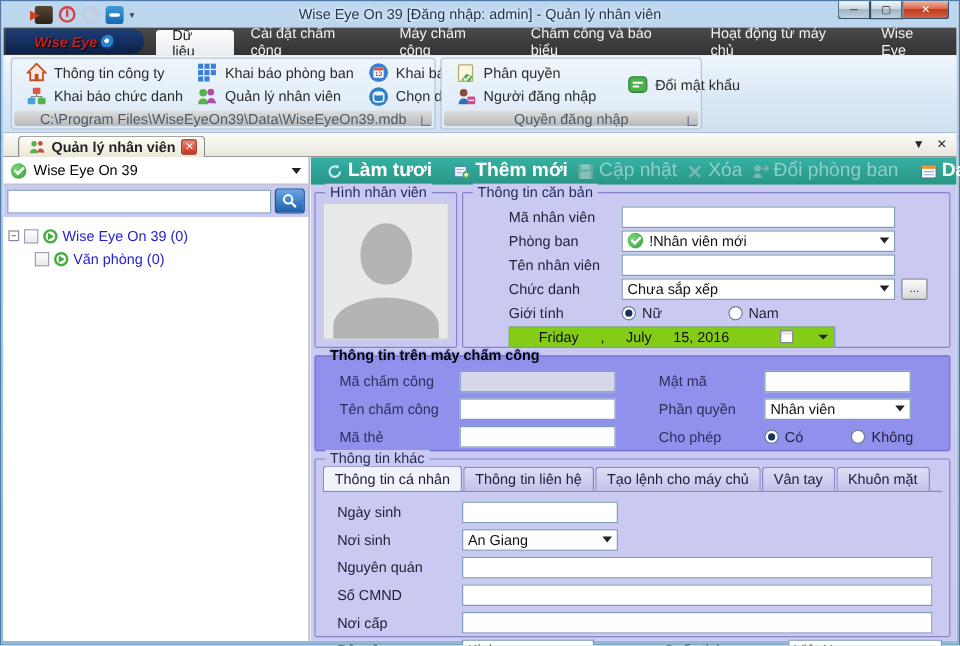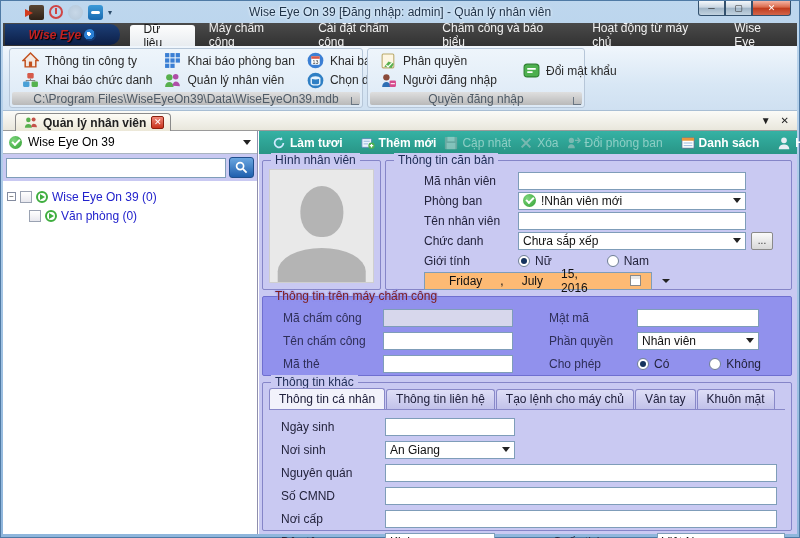--- a/index.html
+++ b/index.html
@@ -95,21 +95,21 @@
   .titem.child { padding-left:22px; }
   .expander { width:9px; height:9px; border:1px solid #848ca0; background:#fff; font-size:8px;
      line-height:7px; text-align:center; color:#333; }
   .cbox { width:12px; height:12px; border:1px solid #9aa2b2; background:linear-gradient(#fff,#e8e8ee); }
   .go { width:12px; height:12px; border:2px solid #3fae3f; border-radius:50%; position:relative; background:#fff; }
   .go::after { content:""; position:absolute; left:2px; top:1px; width:0; height:0;
      border-left:5px solid #3fae3f; border-top:3px solid transparent; border-bottom:3px solid transparent; }
 
   
   .toolbar { position:absolute; left:256px; right:0; top:0; height:23px; background:linear-gradient(#35b2a4,#289586);
-     display:flex; color:#fff; font-weight:bold; font-size:12px; padding:0 4px; }
+     display:flex; color:#fff; font-weight:bold; font-size:16px; padding:0 4px; }
   .grip { width:5px; height:16px; margin:0 4px 0 1px;
      background-image:radial-gradient(circle,#bfe8e2 1px,transparent 1.2px); background-size:4px 4px; }
   .tsep { width:1px; height:16px; background:rgba(0,0,0,.28); box-shadow:1px 0 0 rgba(255,255,255,.25); margin:0 5px; }
   .titem-b { display:flex; align-items:center; gap:4px; padding:0 4px; white-space:nowrap; }
   .titem-b.disabled { color:rgba(235,250,246,.5); font-weight:normal; }
   .tic { width:14px; height:14px; flex:none; }
   .titem-b.disabled .tic { opacity:.45; filter:grayscale(1); }
 
   
   .content { position:absolute; left:256px; right:0; top:23px; bottom:0; background:#c9c9f2; }
@@ -133,31 +133,31 @@
   .arrow { width:0; height:0; border-left:4px solid transparent; border-right:4px solid transparent; border-top:5px solid #222; flex:none; }
   .chk-ic { width:13px; height:13px; border-radius:50%; background:radial-gradient(circle at 35% 35%,#7fd67f,#2f9e2f); position:relative; flex:none; }
   .chk-ic::after { content:""; position:absolute; left:3px; top:3px; width:6px; height:3px;
      border-left:2px solid #fff; border-bottom:2px solid #fff; transform:rotate(-45deg); }
   .morebtn { width:22px; height:18px; margin-left:5px; border:1px solid #8a8a8a; border-radius:2px;
      background:linear-gradient(#fafafa,#d8d8d8); font-size:10px; line-height:15px; text-align:center; color:#333; }
   .radio { width:12px; height:12px; border:1px solid #6f7f95; border-radius:50%; background:#fff; position:relative; flex:none; }
   .radio.sel::after { content:""; position:absolute; left:2px; top:2px; width:6px; height:6px; border-radius:50%; background:#16335e; }
   .rlabel { margin:0 0 0 5px; color:#23233c; }
   .rgap { width:55px; }
-  .datectl { width:228px; height:18px; border:1px solid #7f9db9; background:#fdba74; display:flex; align-items:center; font-size:12px; color:#111; }
+  .datectl { width:272px; height:18px; border:1px solid #7f9db9; background:#84cc16; display:flex; align-items:center; font-size:12px; color:#111; }
   .datectl span { margin-left:18px; }
   .datectl span:first-child { margin-left:24px; }
   .cal-btn { margin-left:auto; display:flex; align-items:center; gap:3px; padding-right:4px; }
   .cal-ic { width:11px; height:11px; border:1px solid #8a8a8a;
      background:linear-gradient(#e8e8e8 0 3px, #fff 3px), repeating-linear-gradient(90deg,#bbb 0 1px,transparent 1px 4px); }
   .cal-btn .arrow { border-top-width:4px; }
 
   .g-machine { left:3px; top:142px; right:5px; height:80px; background:#9191ed; border-color:#6f6fd0; }
-  .g-machine > .legend { background:transparent; color:#7f1d1d; top:-8px;
-     text-shadow:0 0 2px #9191ed,0 0 2px #9191ed,0 0 2px #9191ed; }
+  .g-machine > .legend { background:transparent; color:#000000; top:-8px;
+     text-shadow:0 0 2px #9191ed,0 0 2px #9191ed,0 0 2px #9191ed;font-weight:bold; }
   .mcols { position:absolute; left:0; right:0; top:8px; bottom:2px; display:flex; }
   .mcol { padding:2px 0 0 20px; }
   .mcol .flabel { width:100px; color:#2e2e58; }
   .mcol2 { padding-left:36px; }
   .mcol2 .flabel { width:88px; }
   .frow.m { height:21px; margin-bottom:2px; }
   .tinput.dis { background:#d7d7ec; }
 
   .g-other { left:3px; top:228px; right:5px; bottom:3px; }
   .tabs2 { position:absolute; left:6px; top:6px; right:6px; height:21px; display:flex; align-items:flex-end; gap:1px;
@@ -197,22 +197,22 @@
 
   <div class="app">
 
     <div class="menubar">
       <div class="applogo">
         <span class="brand">Wise Eye</span>
         <span class="eye"></span>
       </div>
       <div class="menu-tabs">
         <span class="mtab active">Dữ liệu</span>
+        <span class="mtab">Cài đặt chấm công</span>
         <span class="mtab">Máy chấm công</span>
-        <span class="mtab">Cài đặt chấm công</span>
         <span class="mtab">Chấm công và báo biểu</span>
         <span class="mtab">Hoạt động từ máy chủ</span>
         <span class="mtab">Wise Eye</span>
       </div>
     </div>
 
     <div class="ribbon">
       <div class="rgroup rg1">
         <div class="rg-body">
           <div class="rbtn">

